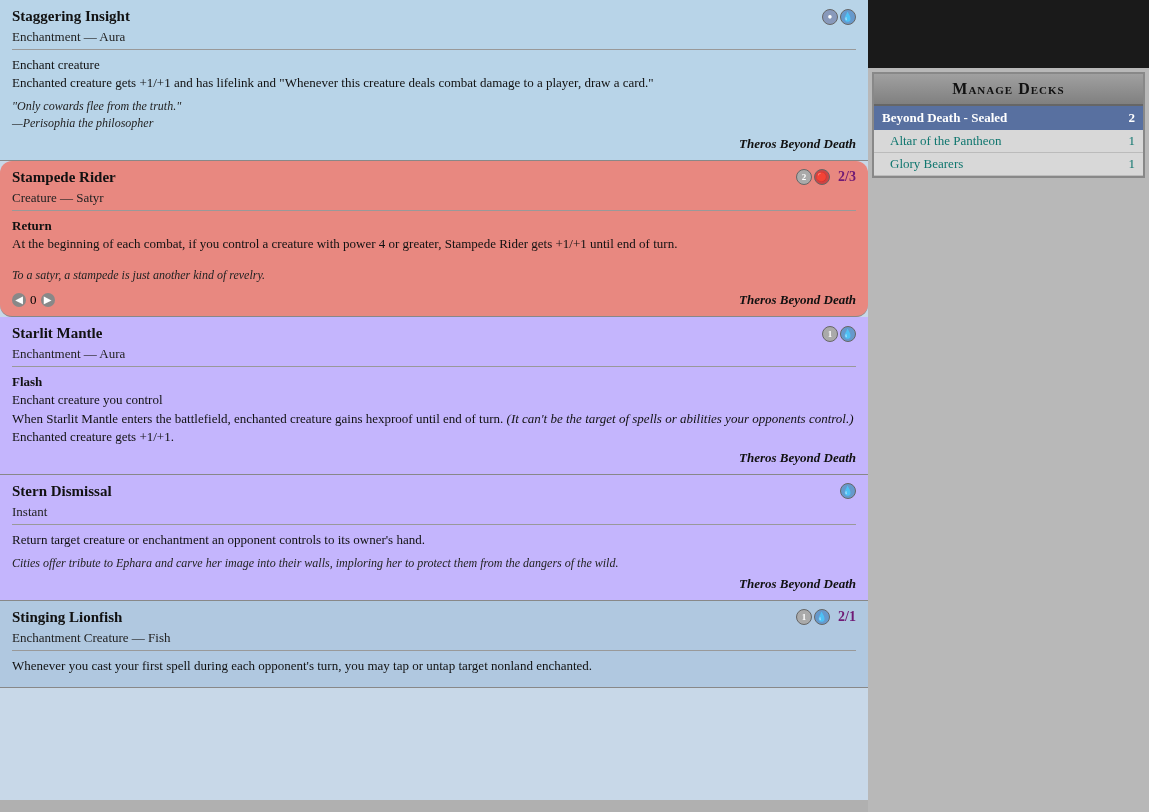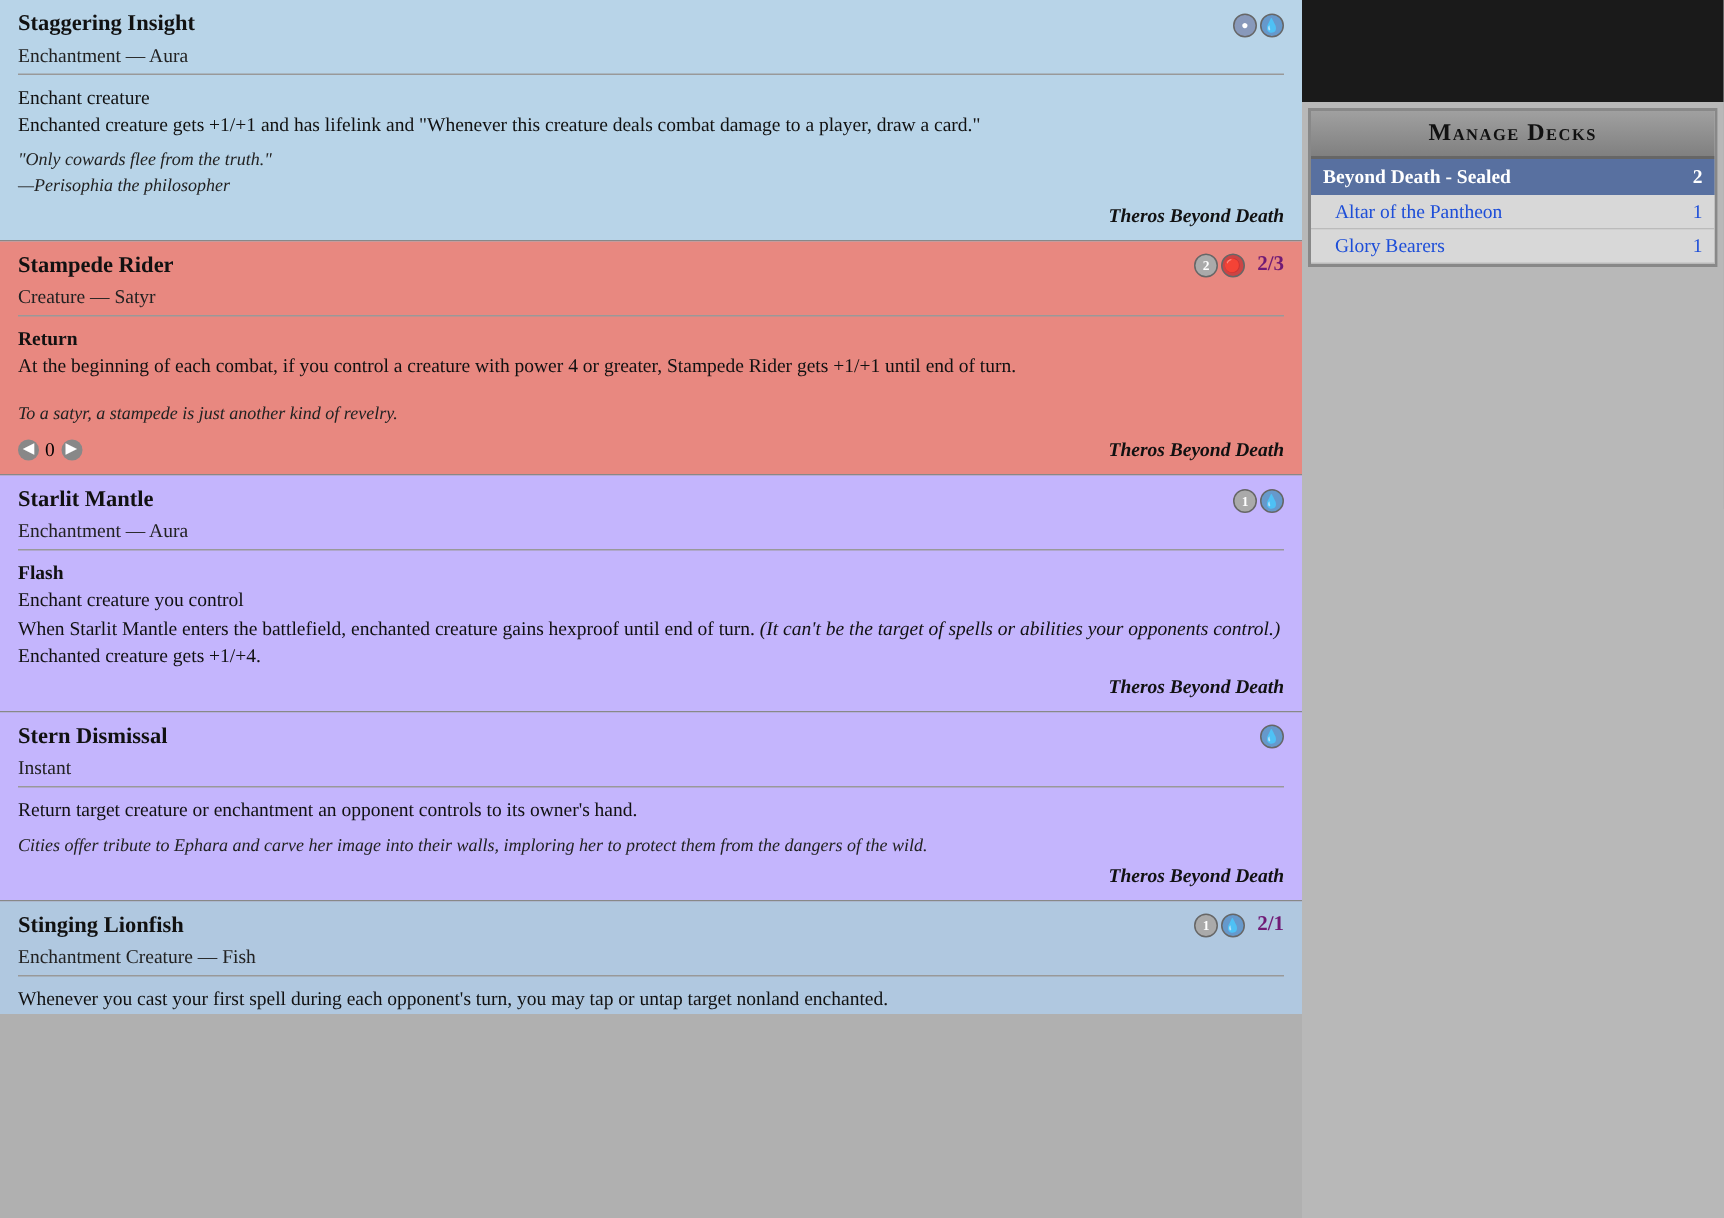--- a/index.html
+++ b/index.html
@@ -8,33 +8,33 @@
       height: 812px;
       display: flex;
       font-family: Georgia, 'Times New Roman', serif;
       background: #b0b0b0;
       overflow: hidden;
     }
 
     
     #card-list {
       width: 868px;
-      height: 676px;
+      height: 800px;
       overflow-y: auto;
       background: #c8d8e8;
     }
 
     .card-entry {
       border-bottom: 1px solid #888;
       padding: 8px 12px 8px 12px;
       position: relative;
     }
 
     .card-entry.blue-light { background: #b8d4e8; }
-    .card-entry.red-light { background: #e88880; }
+    .card-entry.red-light { background: #e88880; border-radius: 12px; }
     .card-entry.purple-light { background: #c4b5fd; }
     .card-entry.blue-medium { background: #b0c8e0; }
 
     .card-header {
       display: flex;
       align-items: center;
       justify-content: space-between;
       margin-bottom: 4px;
     }
 
@@ -174,21 +174,21 @@
       font-size: 13px;
       font-weight: bold;
     }
 
     .deck-card-row {
       display: flex;
       justify-content: space-between;
       background: #d8d8d8;
       padding: 3px 8px 3px 16px;
       font-size: 13px;
-      color: #1d4ed8;
+      color: #0f766e;
       border-bottom: 1px solid #bbb;
     }
   </style>
 </head>
 <body>
 
 <div id="card-list">
 
   <div class="card-entry blue-light">
     <div class="card-header">
@@ -249,21 +249,21 @@
       <div class="card-mana">
         <span class="mana-symbol mana-generic">1</span>
         <span class="mana-symbol mana-blue">💧</span>
       </div>
     </div>
     <div class="card-type">Enchantment — Aura</div>
     <div class="card-rules">
       <div><strong>Flash</strong></div>
       <div>Enchant creature you control</div>
       <div>When Starlit Mantle enters the battlefield, enchanted creature gains hexproof until end of turn. <em>(It can't be the target of spells or abilities your opponents control.)</em></div>
-      <div>Enchanted creature gets +1/+4.</div>
+      <div>Enchanted creature gets +1/+1.</div>
     </div>
     <div class="card-footer">
       <div></div>
       <div class="card-set">Theros Beyond Death</div>
     </div>
   </div>
 
   <div class="card-entry purple-light">
     <div class="card-header">
       <span class="card-name">Stern Dismissal</span>

